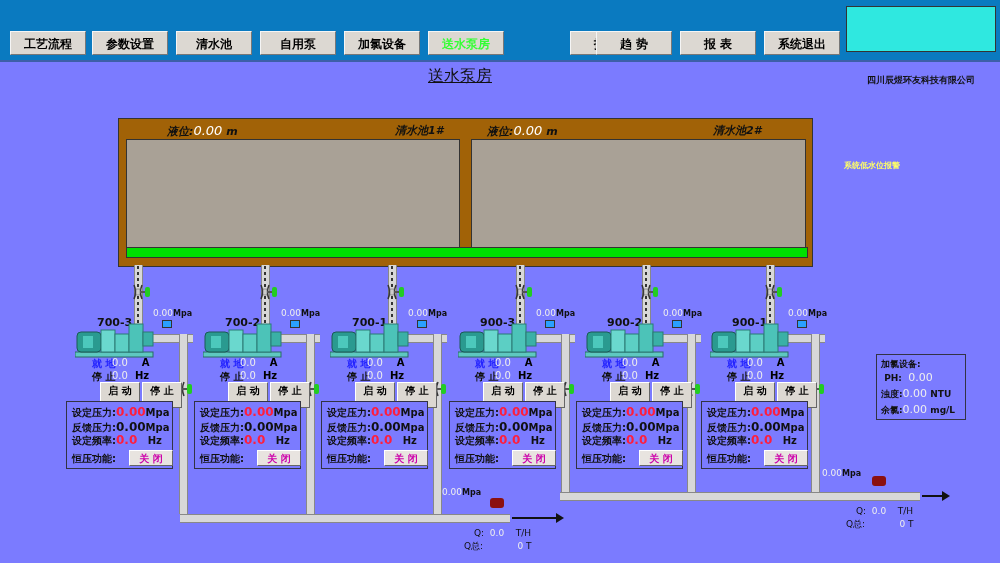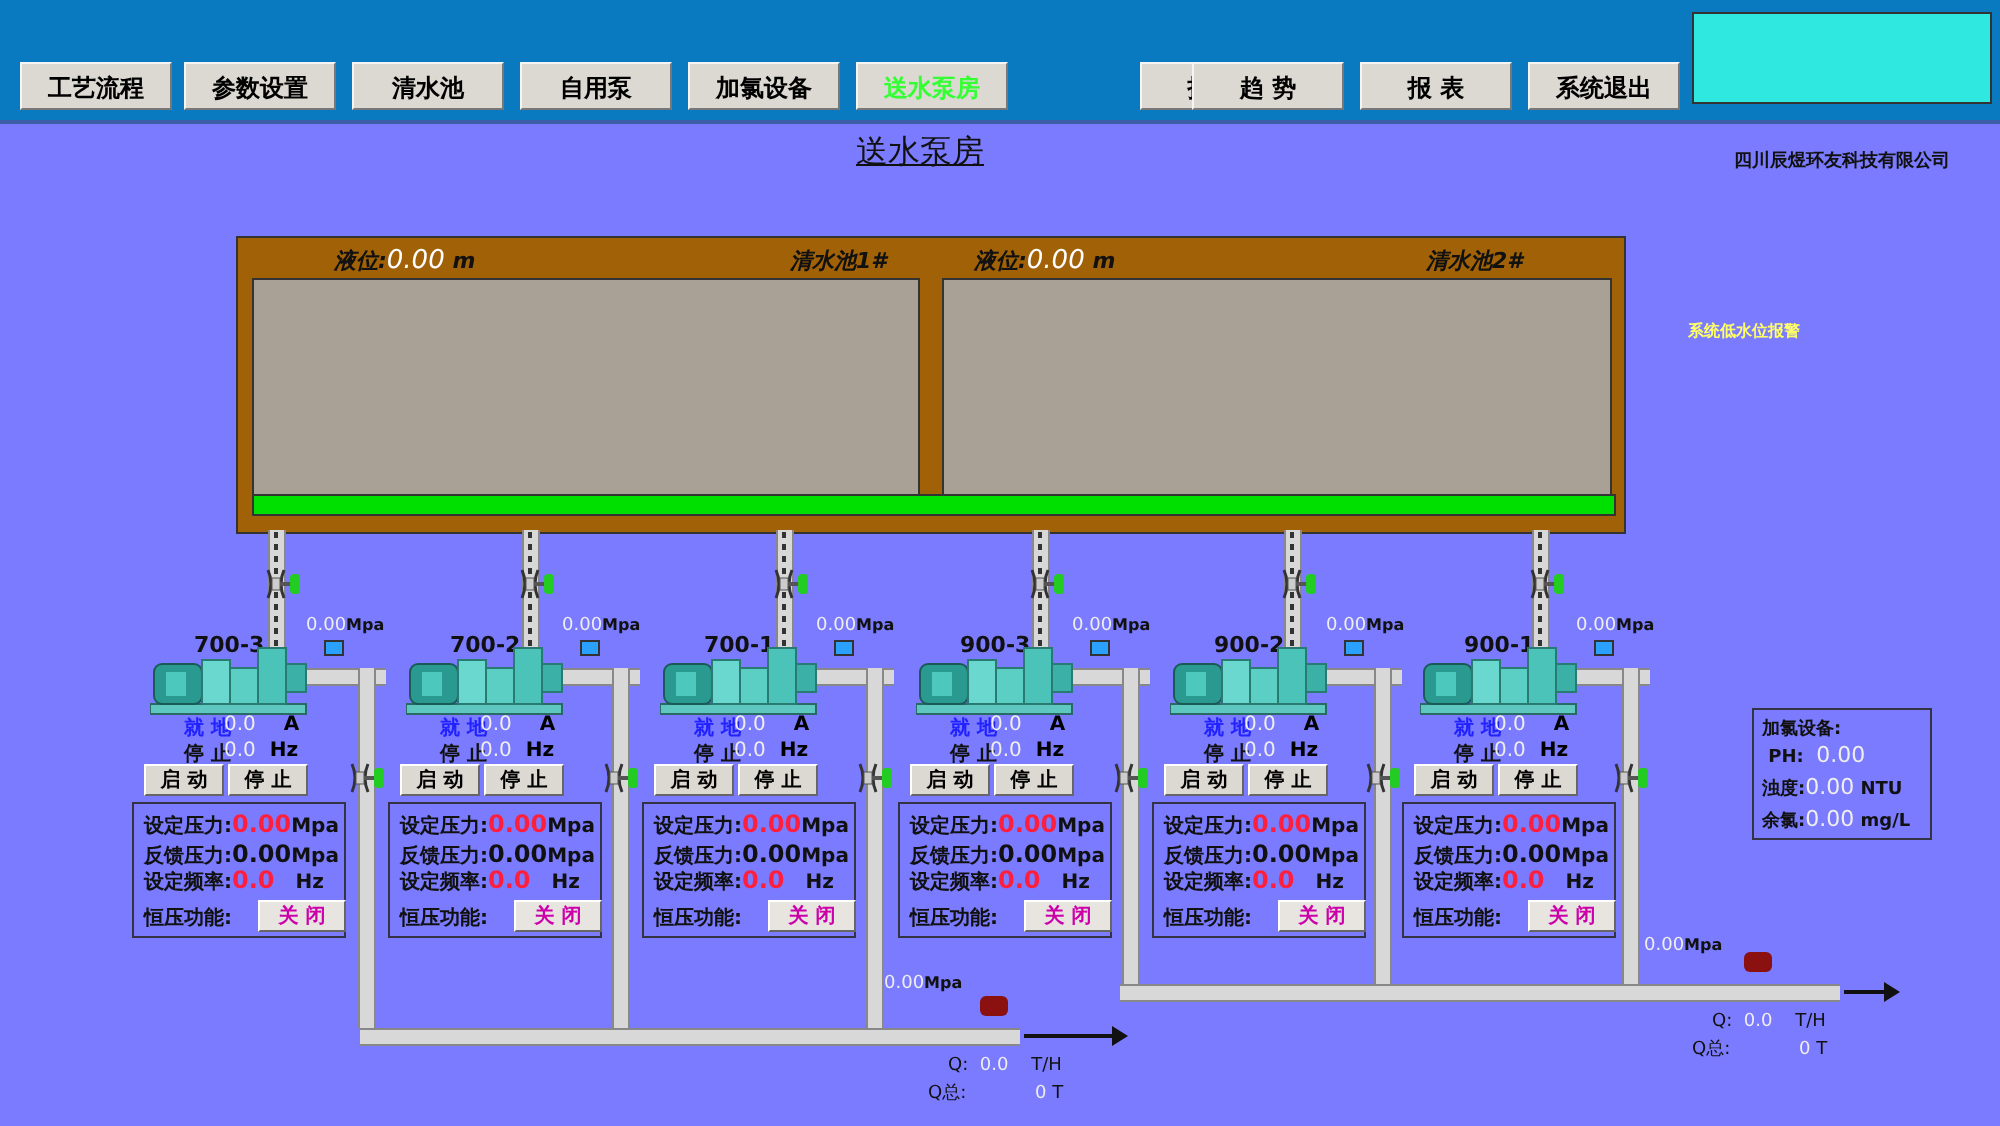--- a/index.html
+++ b/index.html
@@ -19,21 +19,21 @@
   .green{position:absolute;left:7px;top:128px;width:680px;height:9px;background:#00e000;border:1px solid #333;}
   .alarm{position:absolute;left:844px;top:160px;font-size:8px;color:#ffff66;font-weight:bold;}
   .pipe-v{position:absolute;width:7px;background:#d8d8d8;border-left:1px solid #888;border-right:1px solid #888;}
   .pipe-h{position:absolute;height:7px;background:#d8d8d8;border-top:1px solid #888;border-bottom:1px solid #888;}
   .dash{position:absolute;width:2px;background:repeating-linear-gradient(#333 0 3px,transparent 3px 6px);}
   .valve{position:absolute;width:20px;height:16px;}
   .pump-label{position:absolute;font-size:11px;font-weight:bold;color:#111;}
   .pump{position:absolute;width:90px;height:34px;}
   .stat{position:absolute;font-size:10px;font-weight:bold;}
   .val{color:#eee;font-weight:normal;}
-  .btn{position:absolute;height:16px;width:40px;background:#dcd8d2;border:1px solid #fff;border-right-color:#666;border-bottom-color:#666;font-size:10px;font-weight:bold;text-align:center;line-height:16px;box-sizing:border-box;cursor:pointer;}
+  .btn{position:absolute;height:26px;width:40px;background:#dcd8d2;border:1px solid #fff;border-right-color:#666;border-bottom-color:#666;font-size:10px;font-weight:bold;text-align:center;line-height:16px;box-sizing:border-box;cursor:pointer;margin-left:28px;}
   .panel{position:absolute;width:105px;height:66px;border:1px solid #334;background:#7b7bff;}
   .prow{position:absolute;left:5px;font-size:10px;font-weight:bold;color:#111;white-space:nowrap;}
   .red{color:#ff1e3c;font-size:12px;}
   .blk{color:#111;font-size:12px;}
   .closebtn{position:absolute;left:62px;top:48px;width:44px;height:16px;background:#e8e4e0;border:1px solid #fff;border-right-color:#666;border-bottom-color:#666;color:#cc00aa;font-size:10px;font-weight:bold;text-align:center;line-height:16px;box-sizing:border-box;cursor:pointer;}
   .press{position:absolute;font-size:9px;color:#eee;}
   .press b{color:#111;font-size:8px;}
   .wq{position:absolute;left:876px;top:354px;width:88px;height:64px;border:1px solid #334;}
   .wq div{position:absolute;left:4px;font-size:9px;font-weight:bold;color:#111;white-space:nowrap;}
   .wq .v{color:#eee;font-size:11px;font-weight:normal;}

